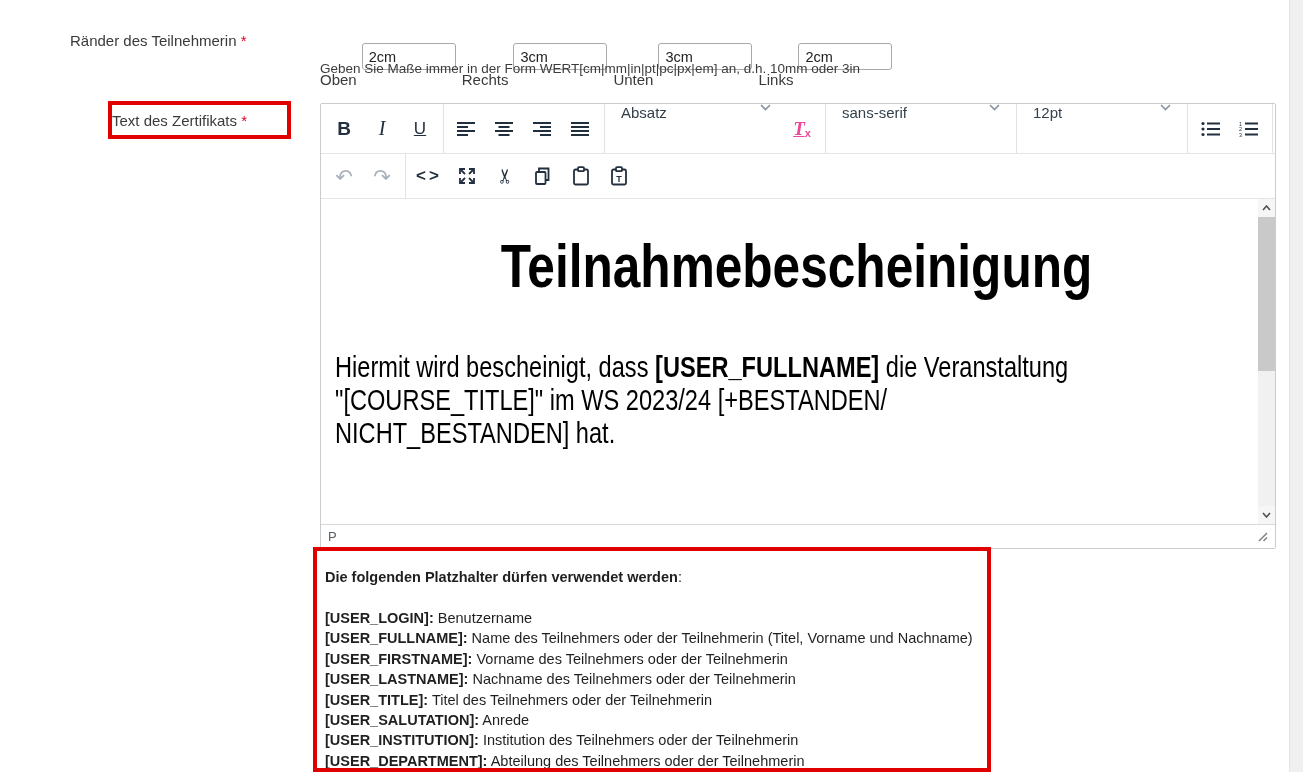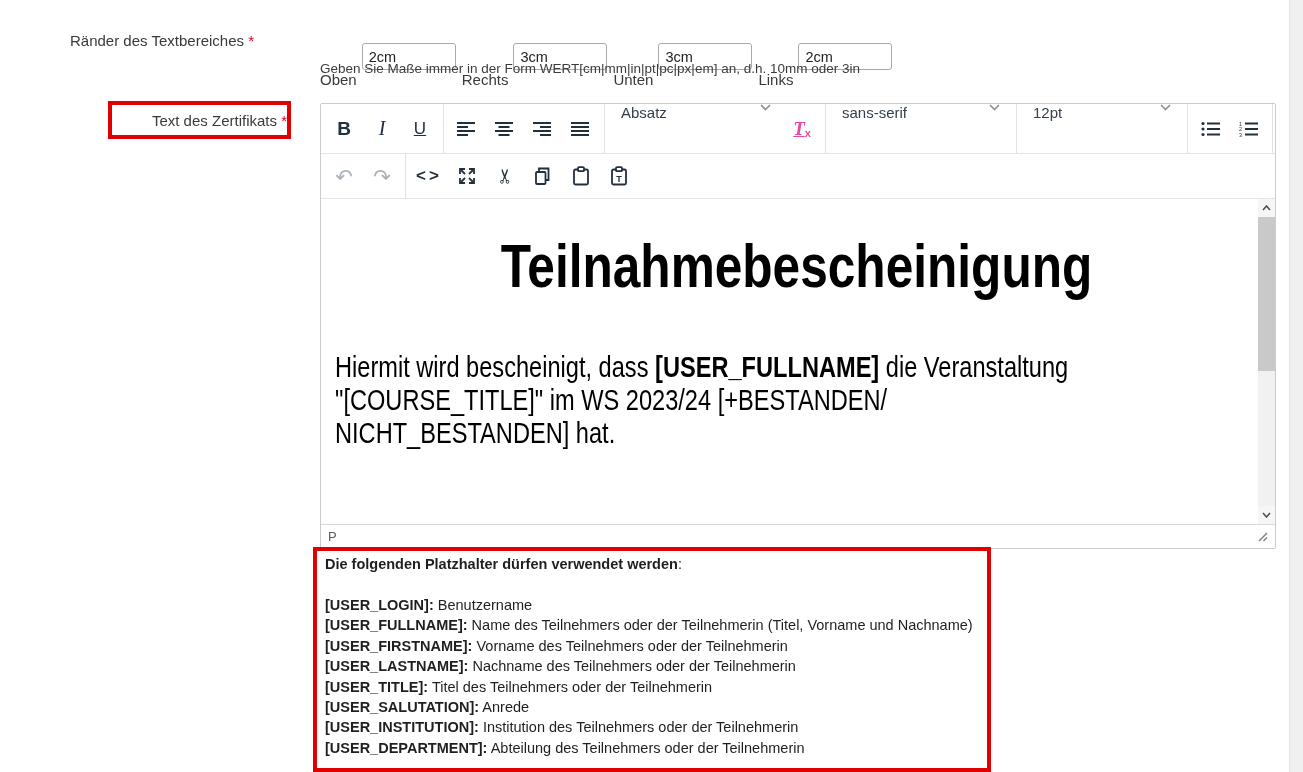--- a/index.html
+++ b/index.html
@@ -8,21 +8,21 @@
   .red{color:#d02;}
   
   .margins-label{position:absolute;left:70px;top:32px;font-size:15px;color:#3a3a3a;}
   .fields{position:absolute;left:320px;top:25px;display:flex;align-items:center;font-size:15px;color:#3a3a3a;}
   .fields label{margin-right:5px;margin-top:46px;}
   .fields input{width:80px;height:25px;border:1px solid #a9a9a9;border-radius:3px;padding:0 6px;
                 font-size:14.5px;color:#222;margin-right:6px;font-family:"Liberation Sans",sans-serif;}
   .hint{position:absolute;left:320px;top:61px;font-size:13.5px;color:#3c3c3c;}
   
   .cert-box{position:absolute;left:108px;top:101px;width:183px;height:38px;box-sizing:border-box;
-            border:4px solid #e00000;display:flex;align-items:center;justify-content:flex-end;
+            border:4px solid #e00000;display:flex;align-items:center;justify-content:flex-start;
             font-size:15px;color:#3a3a3a;background:#fff;}
   
   .editor{position:absolute;left:320px;top:103px;width:956px;height:446px;box-sizing:border-box;
           border:1px solid #c9ccce;background:#fff;display:flex;flex-direction:column;border-radius:2px;}
   .tb{display:flex;align-items:stretch;border-bottom:1px solid #e3e6e8;background:#fff;}
   .tb1{height:49px;}
   .tb2{height:44px;}
   .tgrp{display:flex;align-items:center;padding:0 4px;}
   .sep{width:1px;background:#dfe3e6;align-self:stretch;}
   .tbtn{min-width:38px;height:100%;display:flex;align-items:center;justify-content:center;
@@ -50,36 +50,36 @@
   .doc-h1{font-size:62px;font-weight:700;text-align:center;margin:32px 0 0 0;line-height:1.12;color:#000;}
   .doc-p{font-size:29.5px;line-height:33px;margin-top:50px;color:#000;}
   .vscroll{position:absolute;top:0;right:0;width:17px;bottom:0;background:#f1f1f1;}
   .varrow{position:absolute;left:0;width:17px;height:18px;display:flex;align-items:center;justify-content:center;background:#f6f6f6;}
   .vthumb{position:absolute;top:18px;left:0;width:17px;height:154px;background:#c9c9c9;}
   
   .statusbar{height:23px;border-top:1px solid #d8d8d8;display:flex;align-items:center;
              justify-content:space-between;padding:0 7px;font-size:13px;color:#5a5f63;background:#fff;}
   
   .ph-box{position:absolute;left:313px;top:547px;width:678px;height:225px;box-sizing:border-box;
-          border:4px solid #e00000;overflow:hidden;padding:3px 8px;font-size:14.5px;color:#1f1f1f;background:#fff;}
+          border:4px solid #e00000;overflow:hidden;padding:16px 8px;font-size:14.5px;color:#1f1f1f;background:#fff;}
   .ph-title{font-weight:700;line-height:20px;}
   .ph-title .colon{font-weight:400;}
   .ph-gap{height:21px;}
   .ph-row{line-height:20.4px;white-space:nowrap;}
   .ph-row b{font-weight:700;}
   
   .page-scroll{position:absolute;right:0;top:0;width:13px;height:772px;background:#f0f0f1;border-left:1px solid #e4e4e4;}
 </style>
 </head>
 <body>
 
 <div class="page">
 
   <div class="margins-label">
-    <span>Ränder des Textbereiches</span>
+    <span>Ränder des Teilnehmerin</span>
     <span class="red">*</span>
   </div>
 
   <div class="fields">
     <label>Oben</label>
     <input type="text" value="2cm" style="">
     <label>Rechts</label>
     <input type="text" value="3cm" style="">
     <label>Unten</label>
     <input type="text" value="3cm" style="">

